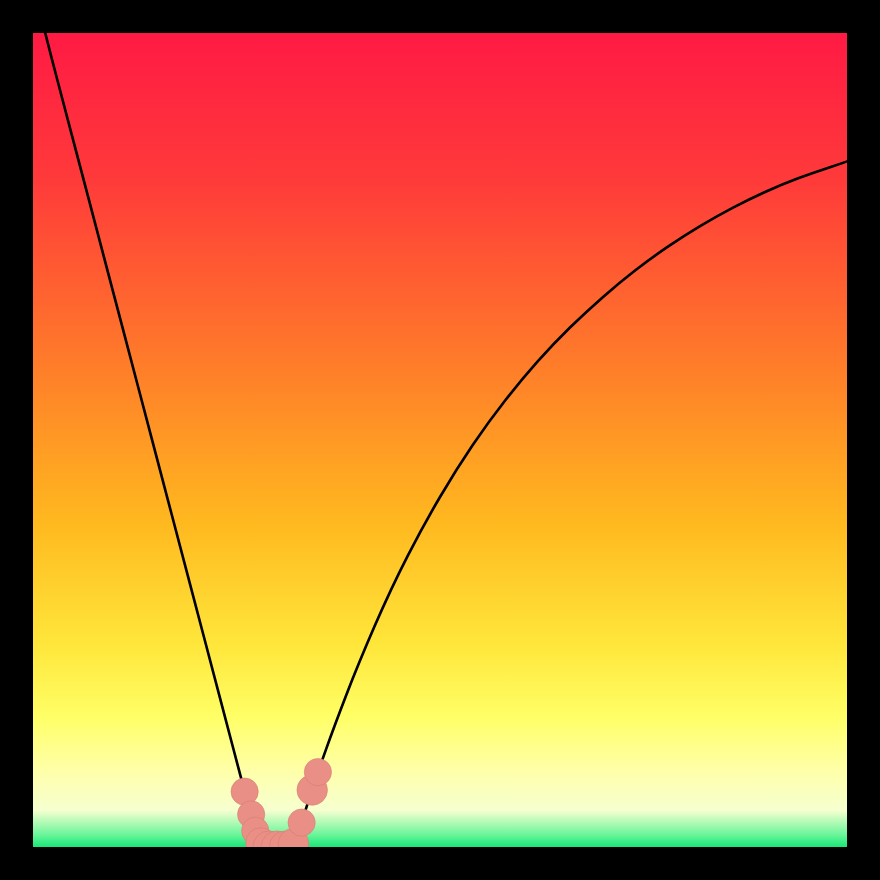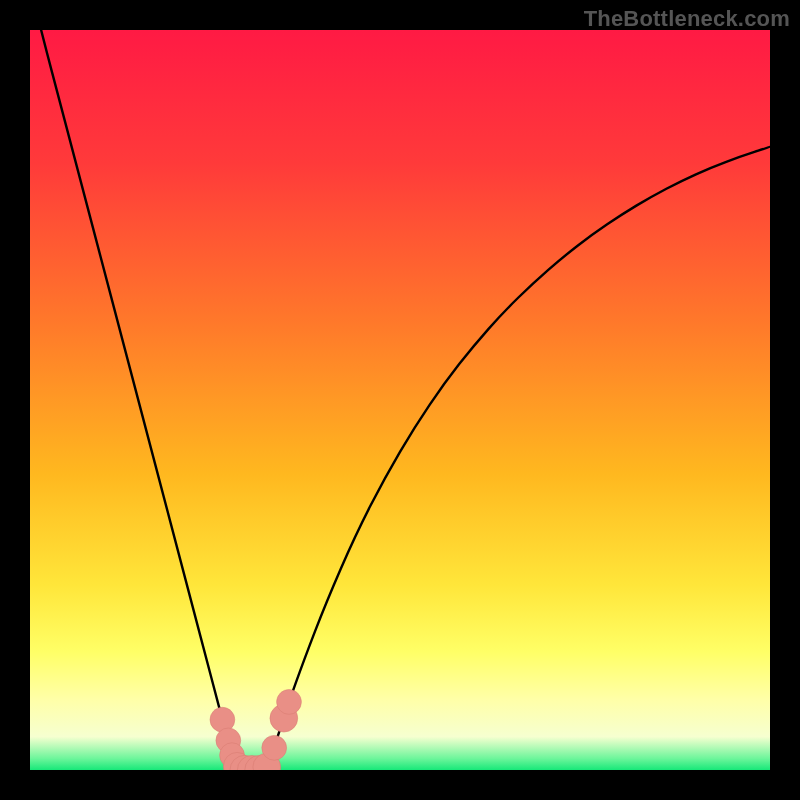--- a/index.html
+++ b/index.html
@@ -47,21 +47,20 @@
     position: absolute;
     left: 0;
     top: 0;
   }
 </style>
 </head>
 <body>
 
 <div class="frame">
 
-  <div class="attribution">TheBottleneck.com</div>
 
   <div class="plot">
 
     <svg class="gradient" width="740" height="740" viewBox="0 0 740 740">
       <defs>
         <linearGradient id="bg-grad" x1="0" y1="0" x2="0" y2="1">
             <stop offset="0.00%" stop-color="#ff1a44"></stop>
             <stop offset="18.00%" stop-color="#ff3a3a"></stop>
             <stop offset="40.00%" stop-color="#ff7a2a"></stop>
             <stop offset="60.00%" stop-color="#ffb81f"></stop>

